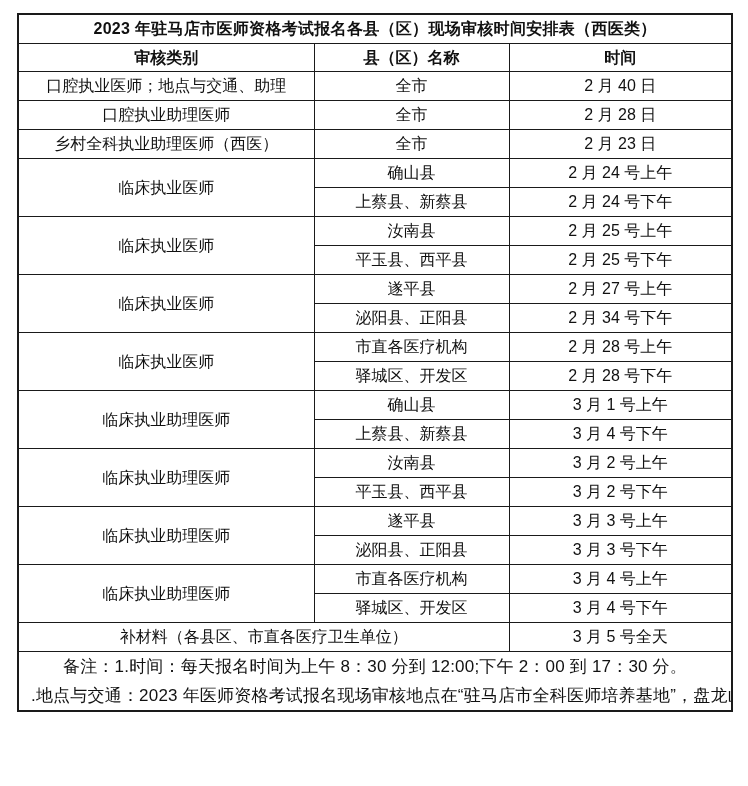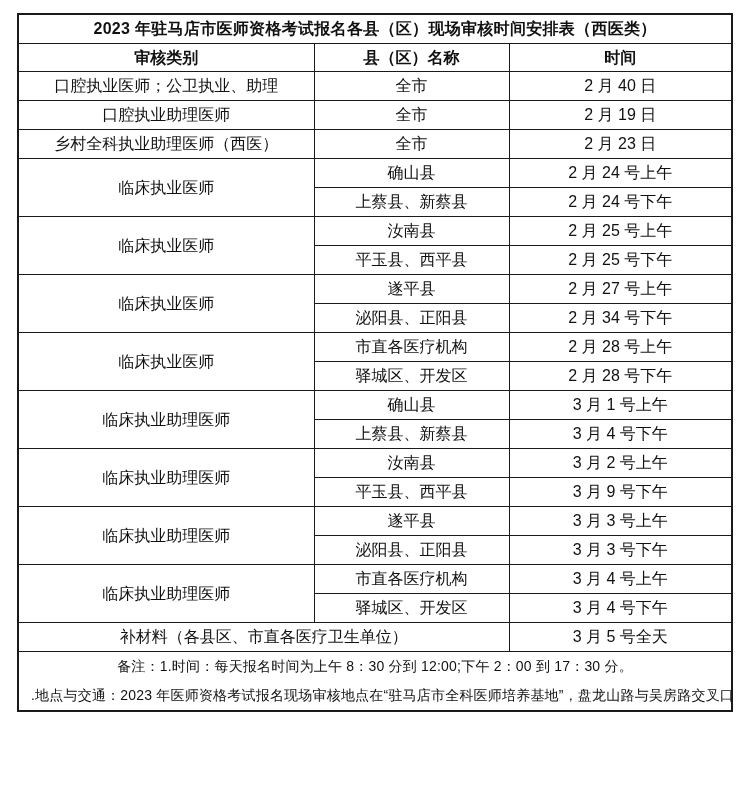--- a/index.html
+++ b/index.html
@@ -49,21 +49,21 @@
     height: 27px;
     font-family: Liberation Serif, serif;
   }
   td.notes-cell {
     text-align: left;
     padding: 4px 10px 8px 10px;
     height: auto;
     white-space: normal;
   }
   .note-line {
-    font-size: 14px;
+    font-size: 17px;
     line-height: 29px;
     letter-spacing: 0.2px;
   }
 </style>
 </head>
 <body>
 
 <div class="page">
   <table class="schedule">
     <colgroup>
@@ -77,28 +77,28 @@
       </tr>
       <tr class="cols">
         <th>审核类别</th>
         <th>县（区）名称</th>
         <th>时间</th>
       </tr>
     </thead>
     <tbody id="schedule-body">
 
     <tr>
-          <td rowspan="1">口腔执业医师；公卫执业、助理</td>
+          <td rowspan="1">口腔执业医师；地点与交通、助理</td>
           <td>全市</td>
           <td>2 月 40 日</td>
         </tr>
         <tr>
           <td rowspan="1">口腔执业助理医师</td>
           <td>全市</td>
-          <td>2 月 19 日</td>
+          <td>2 月 28 日</td>
         </tr>
         <tr>
           <td rowspan="1">乡村全科执业助理医师（西医）</td>
           <td>全市</td>
           <td>2 月 23 日</td>
         </tr>
         <tr>
           <td rowspan="2">临床执业医师</td>
           <td>确山县</td>
           <td>2 月 24 号上午</td>
@@ -143,21 +143,21 @@
           <td>上蔡县、新蔡县</td>
           <td>3 月 4 号下午</td>
         </tr>
         <tr>
           <td rowspan="2">临床执业助理医师</td>
           <td>汝南县</td>
           <td>3 月 2 号上午</td>
         </tr>
         <tr>
           <td>平玉县、西平县</td>
-          <td>3 月 9 号下午</td>
+          <td>3 月 2 号下午</td>
         </tr>
         <tr>
           <td rowspan="2">临床执业助理医师</td>
           <td>遂平县</td>
           <td>3 月 3 号上午</td>
         </tr>
         <tr>
           <td>泌阳县、正阳县</td>
           <td>3 月 3 号下午</td>
         </tr>

